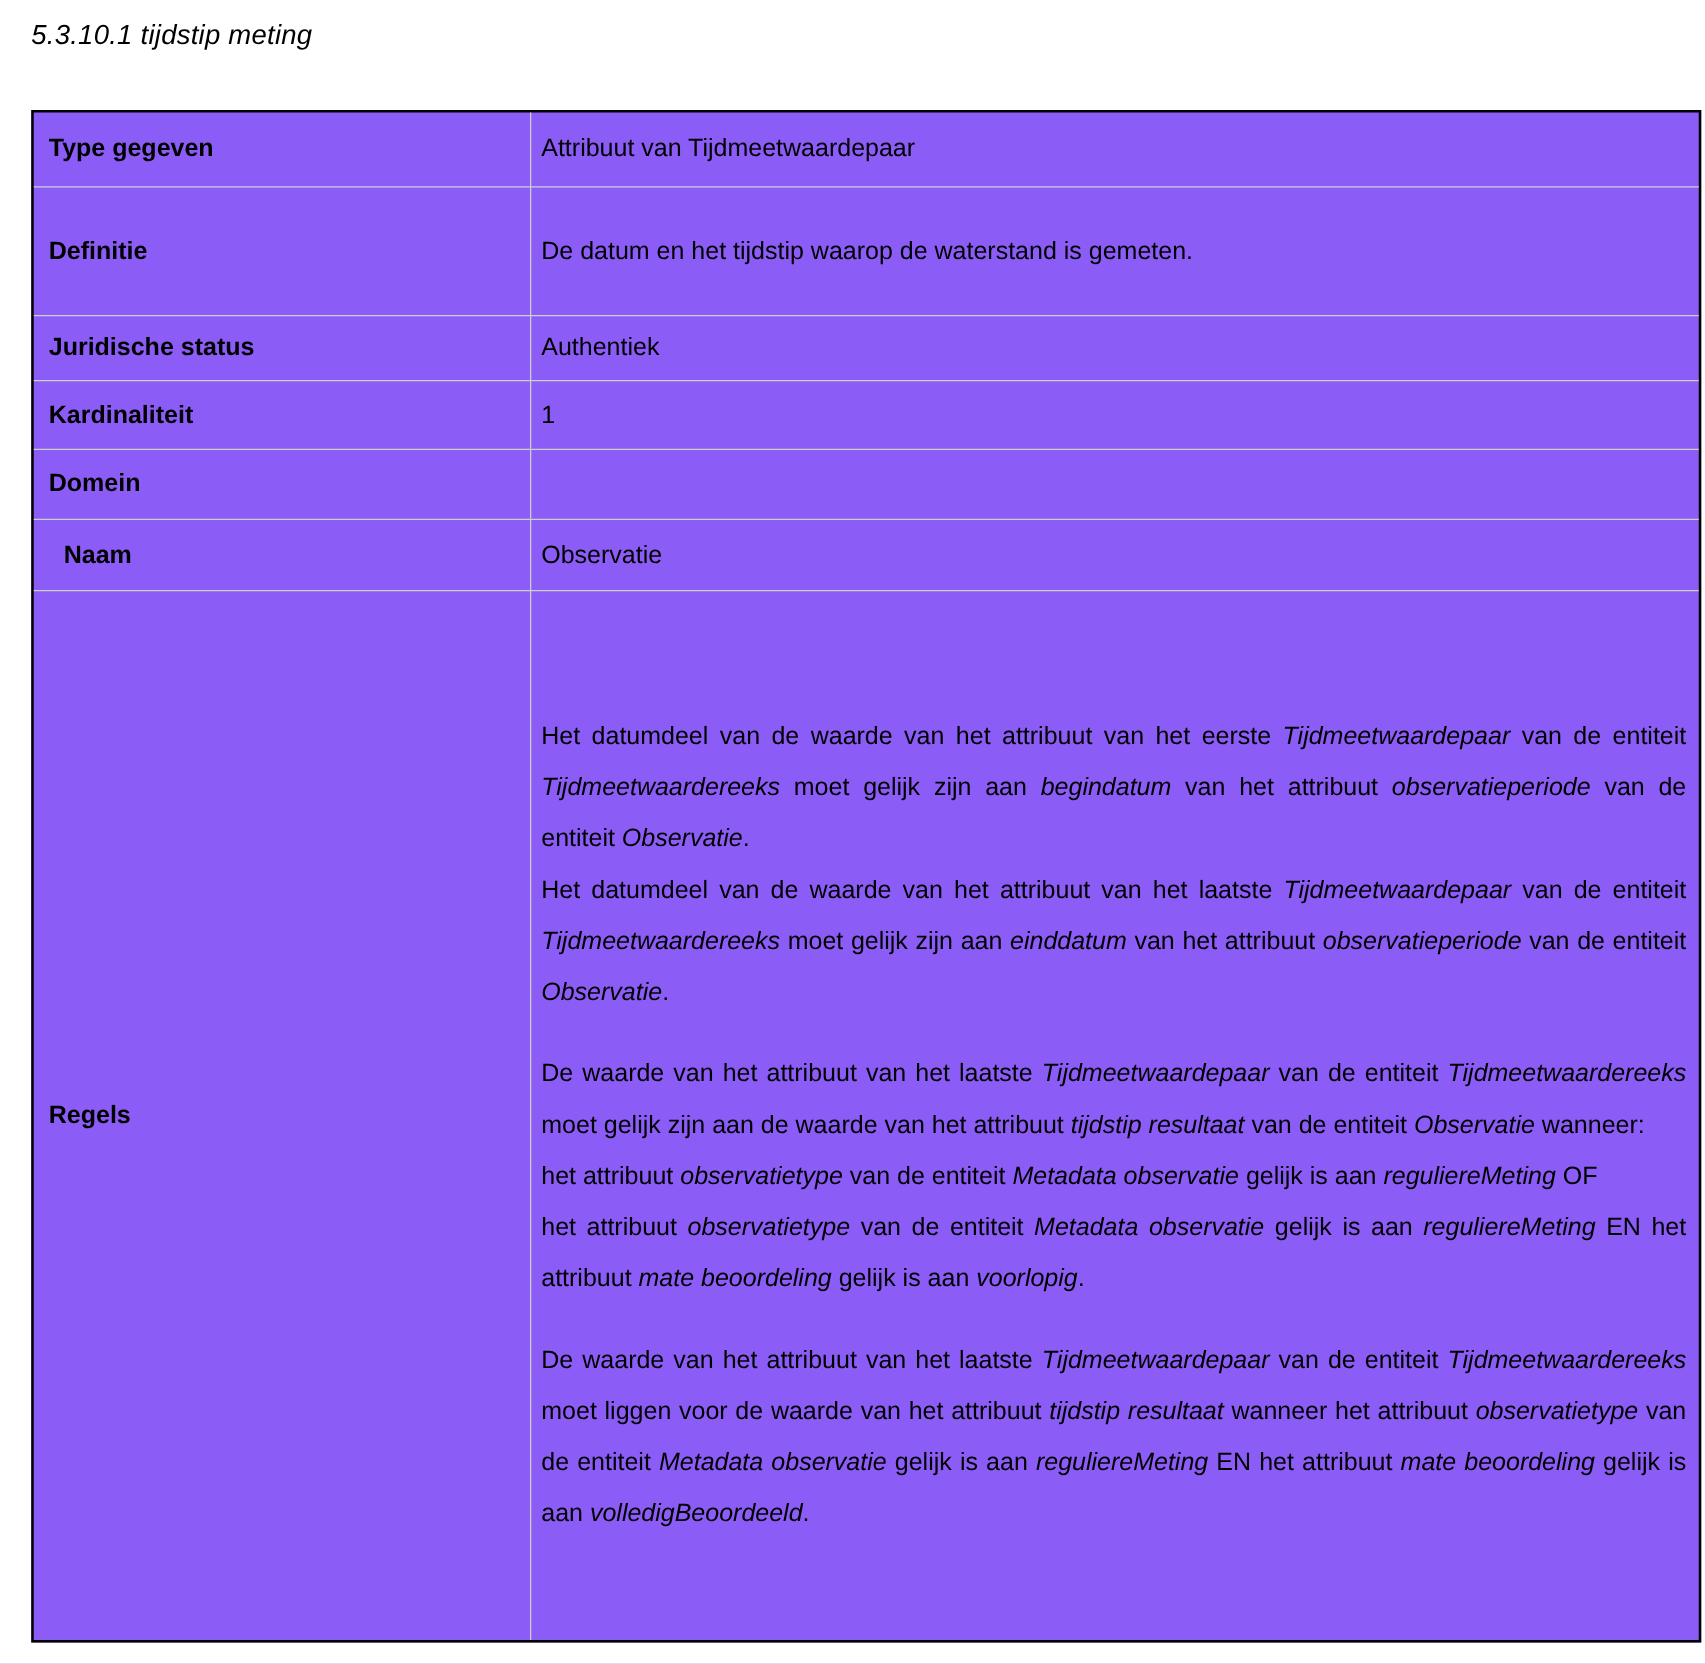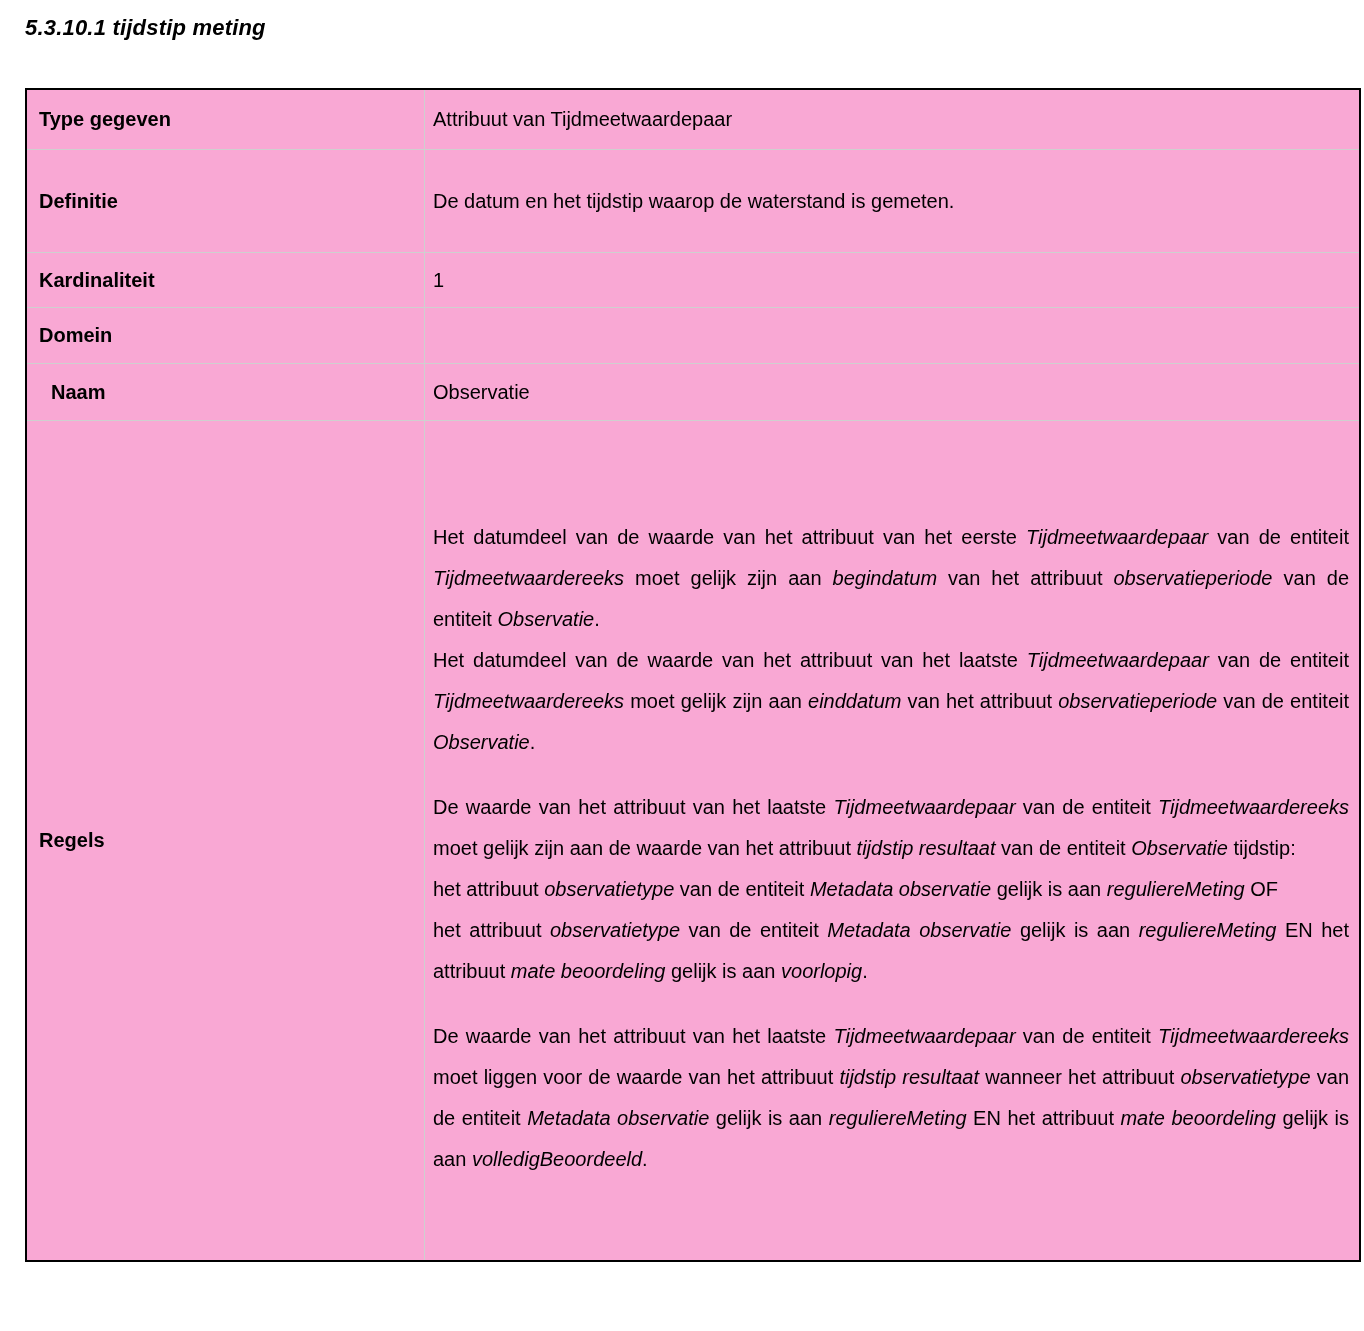--- a/index.html
+++ b/index.html
@@ -6,33 +6,33 @@
   body {
     width: 1364px;
     min-height: 1331px;
     background: #ffffff;
     color: #000000;
     font-family: "Liberation Sans", sans-serif;
   }
   .heading {
     font-size: 22px;
     font-style: italic;
-    font-weight: bold;
+    font-weight: normal;
     margin: 15px 0 0 25px;
     letter-spacing: 0.2px;
   }
   .spec-table {
     display: table;
     table-layout: fixed;
     border-spacing: 0;
     width: 1332px;
     box-sizing: border-box;
     margin: 47px 0 0 25px;
     border: 2px solid #000000;
-    background: #f9a8d4;
+    background: #8b5cf6;
   }
   .row { display: table-row; }
   .cell {
     display: table-cell;
     vertical-align: middle;
     font-size: 20px;
     box-sizing: border-box;
     overflow: hidden;
   }
   .label {
@@ -73,20 +73,24 @@
   <div class="row r1">
     <div class="cell label">Type gegeven</div>
     <div class="cell value">Attribuut van Tijdmeetwaardepaar</div>
   </div>
 
   <div class="row r2">
     <div class="cell label">Definitie</div>
     <div class="cell value">De datum en het tijdstip waarop de waterstand is gemeten.</div>
   </div>
 
+  <div class="row r3">
+    <div class="cell label">Juridische status</div>
+    <div class="cell value">Authentiek</div>
+  </div>
 
   <div class="row r4">
     <div class="cell label">Kardinaliteit</div>
     <div class="cell value">1</div>
   </div>
 
   <div class="row r5">
     <div class="cell label">Domein</div>
     <div class="cell value"></div>
   </div>
@@ -94,20 +98,20 @@
   <div class="row r6">
     <div class="cell label indent">Naam</div>
     <div class="cell value">Observatie</div>
   </div>
 
   <div class="row r7">
     <div class="cell label">Regels</div>
     <div class="cell value regels-value">
       <p><span>Het datumdeel van de waarde van het attribuut van het eerste </span><em>Tijdmeetwaardepaar</em><span> van de entiteit </span><em>Tijdmeetwaardereeks</em><span> moet gelijk zijn aan </span><em>begindatum</em><span> van het attribuut </span><em>observatieperiode</em><span> van de entiteit </span><em>Observatie</em><span>.</span></p>
       <p><span>Het datumdeel van de waarde van het attribuut van het laatste </span><em>Tijdmeetwaardepaar</em><span> van de entiteit </span><em>Tijdmeetwaardereeks</em><span> moet gelijk zijn aan </span><em>einddatum</em><span> van het attribuut </span><em>observatieperiode</em><span> van de entiteit </span><em>Observatie</em><span>.</span></p>
-      <p class="gap"><span>De waarde van het attribuut van het laatste </span><em>Tijdmeetwaardepaar</em><span> van de entiteit </span><em>Tijdmeetwaardereeks</em><span> moet gelijk zijn aan de waarde van het attribuut </span><em>tijdstip resultaat</em><span> van de entiteit </span><em>Observatie</em><span> tijdstip:</span></p>
+      <p class="gap"><span>De waarde van het attribuut van het laatste </span><em>Tijdmeetwaardepaar</em><span> van de entiteit </span><em>Tijdmeetwaardereeks</em><span> moet gelijk zijn aan de waarde van het attribuut </span><em>tijdstip resultaat</em><span> van de entiteit </span><em>Observatie</em><span> wanneer:</span></p>
       <p><span>het attribuut </span><em>observatietype</em><span> van de entiteit </span><em>Metadata observatie</em><span> gelijk is aan </span><em>reguliereMeting</em><span> OF</span></p>
       <p><span>het attribuut </span><em>observatietype</em><span> van de entiteit </span><em>Metadata observatie</em><span> gelijk is aan </span><em>reguliereMeting</em><span> EN het attribuut </span><em>mate beoordeling</em><span> gelijk is aan </span><em>voorlopig</em><span>.</span></p>
       <p class="gap"><span>De waarde van het attribuut van het laatste </span><em>Tijdmeetwaardepaar</em><span> van de entiteit </span><em>Tijdmeetwaardereeks</em><span> moet liggen voor de waarde van het attribuut </span><em>tijdstip resultaat</em><span> wanneer het attribuut </span><em>observatietype</em><span> van de entiteit </span><em>Metadata observatie</em><span> gelijk is aan </span><em>reguliereMeting</em><span> EN het attribuut </span><em>mate beoordeling</em><span> gelijk is aan </span><em>volledigBeoordeeld</em><span>.</span></p>
     </div>
   </div>
 
 </div>
 
 </body></html>

